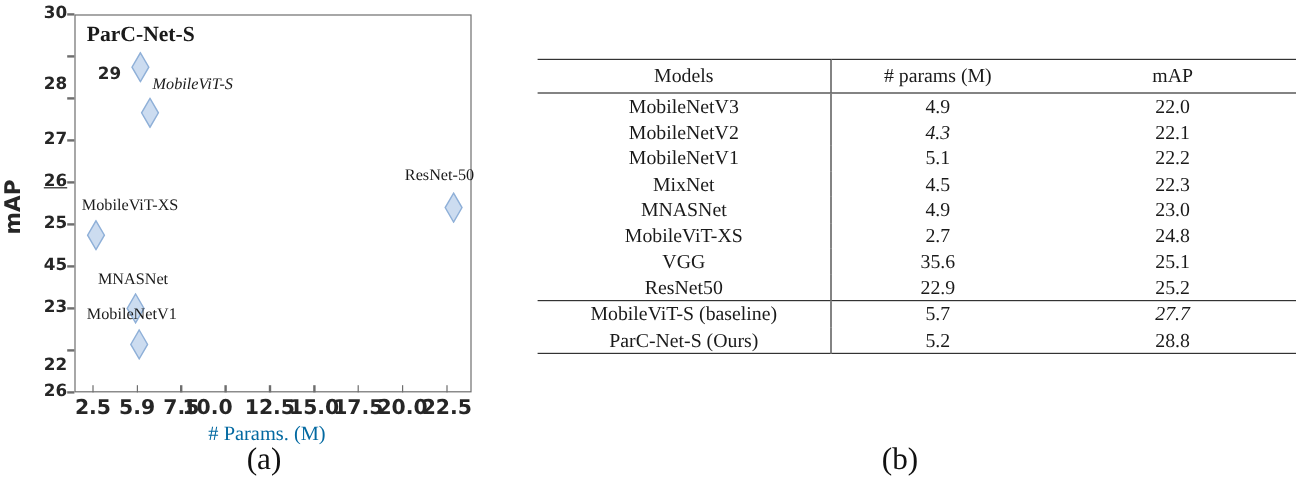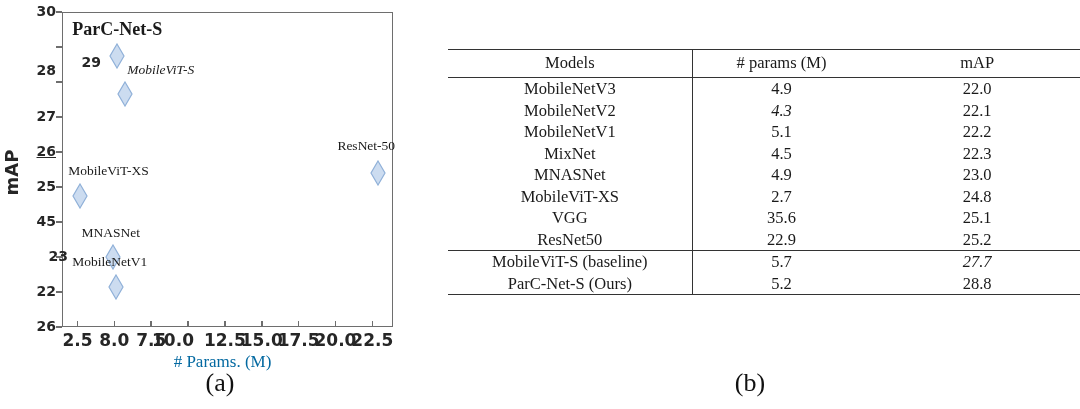--- a/index.html
+++ b/index.html
@@ -93,43 +93,43 @@
 
 <div class="root">
 
   <div id="panel-a">
 
     <div class="plot-box"></div>
 
     <div id="y-axis-group">
         <div class="ytick-wrap" style="top: 318px;">26</div>
         <div class="ytickmark" style="top: 326px;"></div>
-        <div class="ytick-wrap" style="top: 283px; text-align: right;">22</div>
+        <div class="ytick-wrap" style="top: 296px; text-align: right;">22</div>
         <div class="ytickmark" style="top: 291px;"></div>
-        <div class="ytick-wrap" style="top: 248px; padding-left: 12px;">23</div>
+        <div class="ytick-wrap" style="top: 248px;">23</div>
         <div class="ytickmark" style="top: 256px;"></div>
         <div class="ytick-wrap" style="top: 213px;">45</div>
         <div class="ytickmark" style="top: 221px;"></div>
         <div class="ytick-wrap" style="top: 178px;">25</div>
         <div class="ytickmark" style="top: 186px;"></div>
         <div class="ytick-wrap" style="top: 143px; text-decoration: underline;">26</div>
         <div class="ytickmark" style="top: 151px;"></div>
         <div class="ytick-wrap" style="top: 108px;">27</div>
         <div class="ytickmark" style="top: 116px;"></div>
         <div class="ytick-wrap" style="top: 62px;">28</div>
         <div class="ytickmark" style="top: 81px;"></div>
         <div class="ytick-wrap" style="top: 54px; padding-left: 45px;">29</div>
         <div class="ytickmark" style="top: 46px;"></div>
         <div class="ytick-wrap" style="top: 3px;">30</div>
         <div class="ytickmark" style="top: 11px;"></div>
       </div>
     <div id="x-axis-group">
         <div class="xtick-wrap" style="left: 77.4811px;">2.5</div>
         <div class="xtickmark" style="left: 76.7311px;"></div>
-        <div class="xtick-wrap" style="left: 114.341px;">8.0</div>
+        <div class="xtick-wrap" style="left: 114.341px;">5.9</div>
         <div class="xtickmark" style="left: 113.591px;"></div>
         <div class="xtick-wrap" style="left: 151.2px;">7.5</div>
         <div class="xtickmark" style="left: 150.45px;"></div>
         <div class="xtick-wrap" style="left: 173px;">10.0</div>
         <div class="xtickmark" style="left: 187.31px;"></div>
         <div class="xtick-wrap" style="left: 224.92px;">12.5</div>
         <div class="xtickmark" style="left: 224.17px;"></div>
         <div class="xtick-wrap" style="left: 261.78px;">15.0</div>
         <div class="xtickmark" style="left: 261.03px;"></div>
         <div class="xtick-wrap" style="left: 298.639px;">17.5</div>

